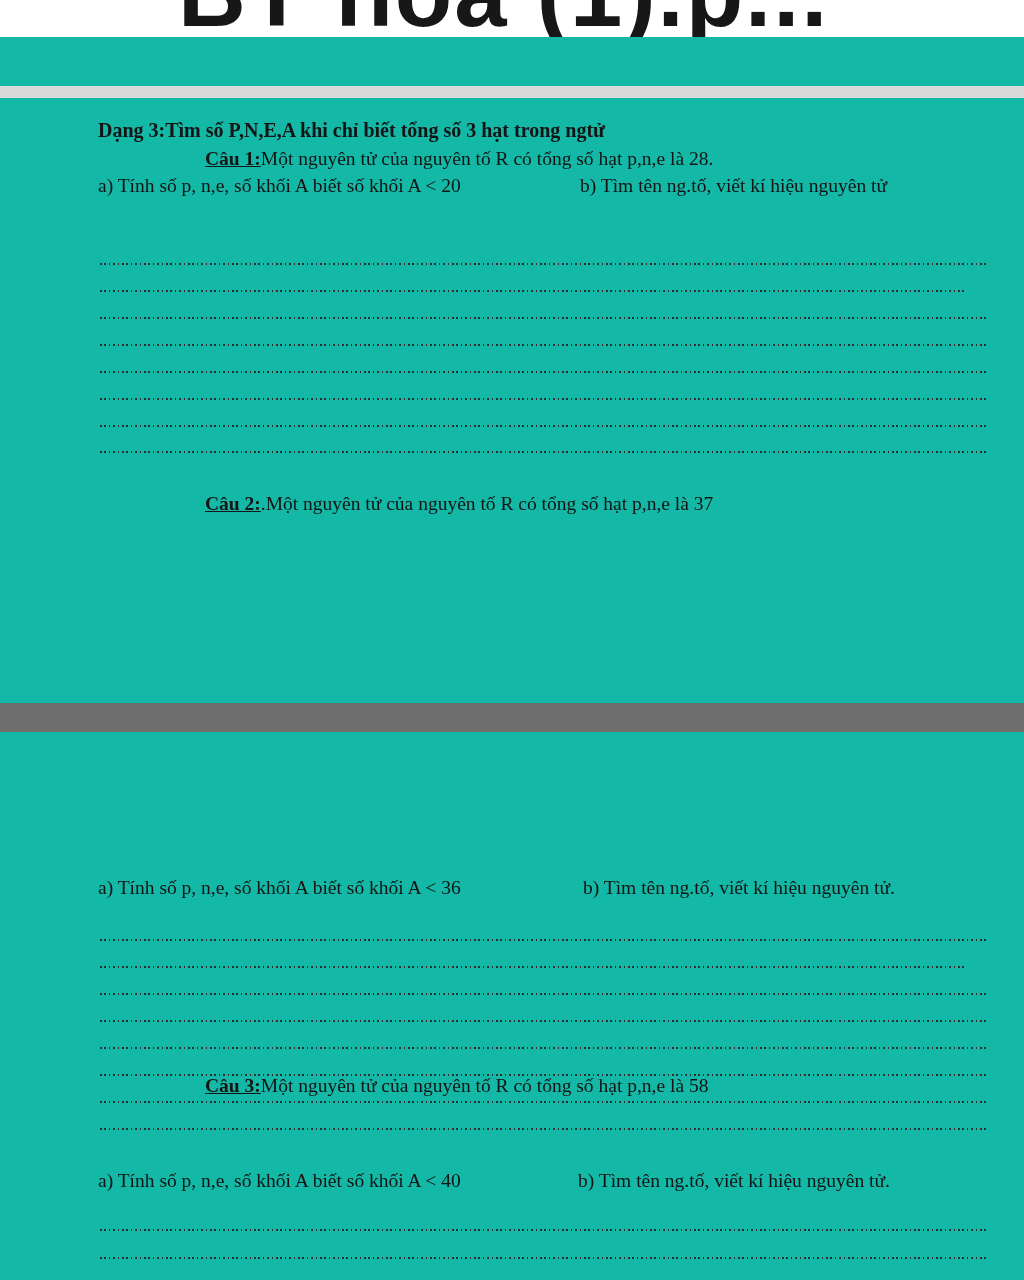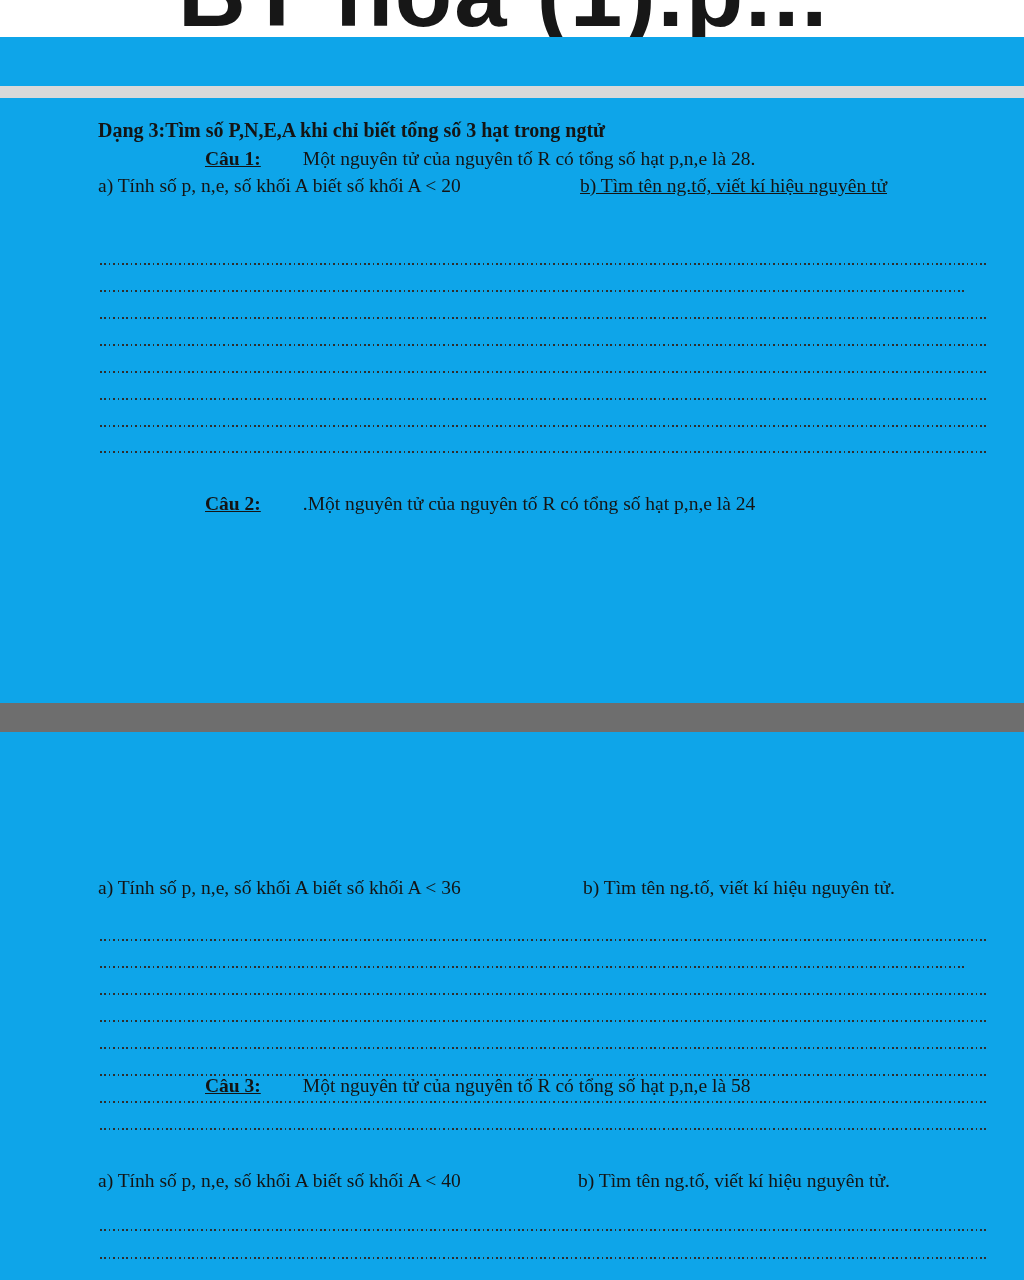--- a/index.html
+++ b/index.html
@@ -4,21 +4,21 @@
 <style>
   html, body {
     margin: 0;
     padding: 0;
     background: #ffffff;
   }
   .screen {
     position: relative;
     width: 1024px;
     height: 1280px;
-    background: #0ea5e9;
+    background: #14b8a6;
     overflow: hidden;
     font-family: "Liberation Serif", serif;
     color: #141414;
   }
   
   .top-strip {
     position: absolute;
     top: 0; left: 0;
     width: 1024px;
     height: 37px;
@@ -58,21 +58,20 @@
     font-size: 19.5px;
     line-height: 1.2;
   }
   .heading {
     font-weight: bold;
     font-size: 20px;
   }
   .cau-label {
     font-weight: bold;
     text-decoration: underline;
-    margin-right: 42px;
   }
   .dotline {
     position: absolute;
     height: 3px;
     background-image: repeating-linear-gradient(90deg,
       #2e2e2e 0px, #2e2e2e 1.6px, transparent 1.6px, transparent 4.4px);
     background-position: left bottom;
     background-size: 100% 2px;
     background-repeat: no-repeat;
   }
@@ -91,33 +90,33 @@
   <div class="band-light"></div>
 
   <div>
     <div class="abs heading" style="left:98px; top:118px;">Dạng 3:Tìm số P,N,E,A khi chỉ biết tổng số 3 hạt trong ngtử</div>
 
     <div class="abs" style="left:205px; top:147px;">
       <span class="cau-label">Câu 1:</span><span>Một nguyên tử của nguyên tố R có tổng số hạt p,n,e là 28.</span>
     </div>
 
     <div class="abs" style="left:98px; top:174px;">a) Tính số p, n,e, số khối A biết số khối A &lt; 20</div>
-    <div class="abs" style="left:580px; top:174px;text-decoration:underline;">b) Tìm tên ng.tố, viết kí hiệu nguyên tử</div>
+    <div class="abs" style="left:580px; top:174px;">b) Tìm tên ng.tố, viết kí hiệu nguyên tử</div>
 
     <div class="dotline w-full" style="top:262px;"></div>
     <div class="dotline w-short" style="top:289px;"></div>
     <div class="dotline w-full" style="top:316px;"></div>
     <div class="dotline w-full" style="top:343px;"></div>
     <div class="dotline w-full" style="top:370px;"></div>
     <div class="dotline w-full" style="top:397px;"></div>
     <div class="dotline w-full" style="top:424px;"></div>
     <div class="dotline w-full" style="top:450px;"></div>
 
     <div class="abs" style="left:205px; top:492px;">
-      <span class="cau-label">Câu 2:</span><span>.Một nguyên tử của nguyên tố R có tổng số hạt p,n,e là 24</span>
+      <span class="cau-label">Câu 2:</span><span>.Một nguyên tử của nguyên tố R có tổng số hạt p,n,e là 37</span>
     </div>
   </div>
 
   <div class="band-dark"></div>
 
   <div>
     <div class="abs" style="left:98px; top:876px;">a) Tính số p, n,e, số khối A biết số khối A &lt; 36</div>
     <div class="abs" style="left:583px; top:876px;">b) Tìm tên ng.tố, viết kí hiệu nguyên tử.</div>
 
     <div class="dotline w-full" style="top:938px;"></div>

